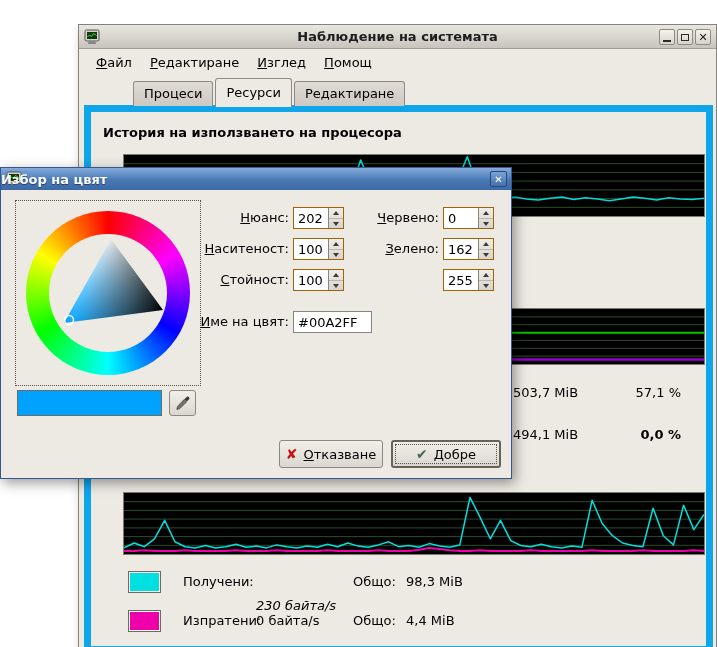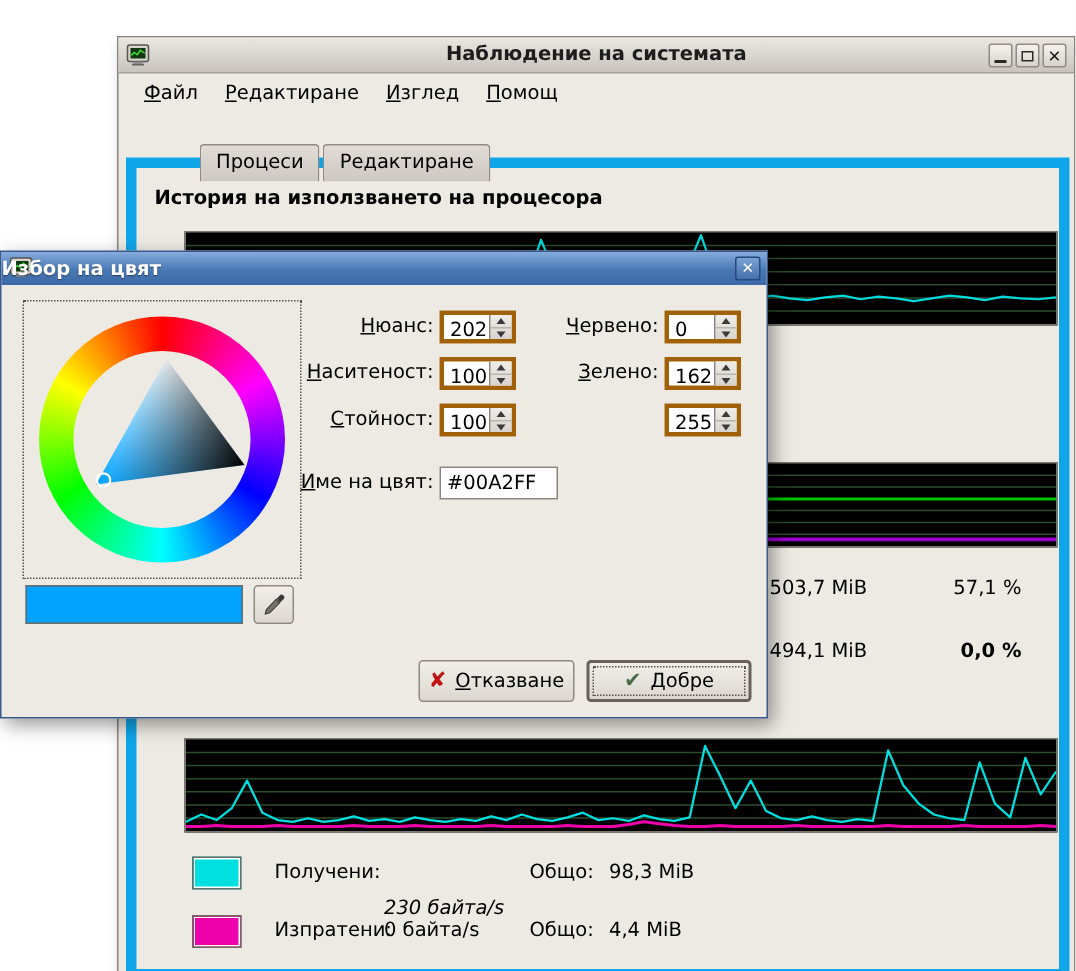--- a/index.html
+++ b/index.html
@@ -25,21 +25,21 @@
   .wbtn { width:16px; height:16px; margin-left:2px; border:1px solid #8f8b84; border-radius:2px;
           background:linear-gradient(#f5f2ed,#d7d3cc); display:flex; align-items:center; justify-content:center; }
   .glyph-min { width:8px; height:2px; background:#2a2a2a; margin-top:8px; }
   .glyph-max { width:8px; height:7px; border:1.5px solid #2a2a2a; }
   .glyph-x  { font-size:11px; font-weight:bold; color:#1a1a1a; line-height:1; }
 
   .menubar { position:absolute; left:0; top:25px; right:0; height:24px;
           display:flex; align-items:center; padding-left:8px; }
   .menu-item { padding:3px 9px; cursor:default; }
 
-  .tabs { position:absolute; left:6px; top:67px; right:6px; height:29px;
+  .tabs { position:absolute; left:6px; top:52px; right:6px; height:29px;
           display:flex; align-items:flex-end; z-index:3;padding-left:48px; }
   .tab { padding:4px 10px 5px; background:linear-gradient(#E0DCD5,#CDC9C2);
           border:1px solid #8f8b84; border-bottom:none; border-radius:3px 3px 0 0; margin-right:2px; }
   .tab.active { background:#EDEAE4; padding:6px 10px 7px; margin-bottom:-1px; }
 
   .notebook { position:absolute; left:5px; top:80px; width:629px; height:548px;
           border:7px solid #0ea5e9; background:#EDEAE4; z-index:2; }
 
   .section-title { position:absolute; left:12px; top:13px; font-weight:bold; }
 
@@ -75,21 +75,21 @@
           border:1px dotted #55514b; }
   .hue-ring { position:absolute; left:10px; top:10px; width:164px; height:164px; border-radius:50%;
           background:conic-gradient(from 0deg,#f00,#f0f 16.6%,#00f 33.3%,#0ff 50%,#0f0 66.6%,#ff0 83.3%,#f00); }
   .hue-hole { position:absolute; inset:23px; border-radius:50%; background:#EDEAE4; }
   .sv-tri { position:absolute; inset:23px; }
 
   .fld-label { position:absolute; width:110px; text-align:right; line-height:22px; }
   .col1-label { left:178px;text-align:right; } .col2-label { left:328px; width:110px; }
   .r1 { top:39px; } .r2 { top:70px; } .r3 { top:101px; } .r4 { top:143px; }
 
-  .spin { position:absolute; width:51px; height:22px; background:#fff; border:3px solid #a16207; }
+  .spin { position:absolute; width:51px; height:22px; background:#fff; border:1px solid #a16207; }
   .spin.c1 { left:292px; } .spin.c2 { left:442px; }
   .spin input { border:none; outline:none; width:33px; height:20px; padding-left:4px;
           font:13px "DejaVu Sans",sans-serif; background:transparent; }
   .spin-btns { position:absolute; right:0; top:0; width:15px; height:100%;
           border-left:1px solid #89857e; background:linear-gradient(#f0ede8,#d8d4cd); }
   .spin-up,.spin-down { position:absolute; left:0; width:100%; height:50%;
           display:flex; align-items:center; justify-content:center; }
   .spin-up { top:0; } .spin-down { bottom:0; border-top:1px solid #b9b5ae; }
   .tri-up { width:0; height:0; border-left:3px solid transparent; border-right:3px solid transparent;
           border-bottom:4px solid #3a3a3a; }
@@ -145,20 +145,21 @@
 
     <div class="menubar">
       <span class="menu-item mnemonic">Файл</span>
       <span class="menu-item mnemonic">Редактиране</span>
       <span class="menu-item mnemonic">Изглед</span>
       <span class="menu-item mnemonic">Помощ</span>
     </div>
 
     <div class="tabs">
       <span class="tab">Процеси</span>
+      <span class="tab active">Ресурси</span>
       <span class="tab">Редактиране</span>
     </div>
 
     <div class="notebook">
       <div class="section-title">История на използването на процесора</div>
 
       <div class="chart cpu" style="background: rgb(0, 0, 0);">
         <svg width="580" height="61">
             <line x1="0" x2="580" y1="8.7" y2="8.7" stroke="#2b4d2b" stroke-width="1"></line>
             <line x1="0" x2="580" y1="17.4" y2="17.4" stroke="#2b4d2b" stroke-width="1"></line>

